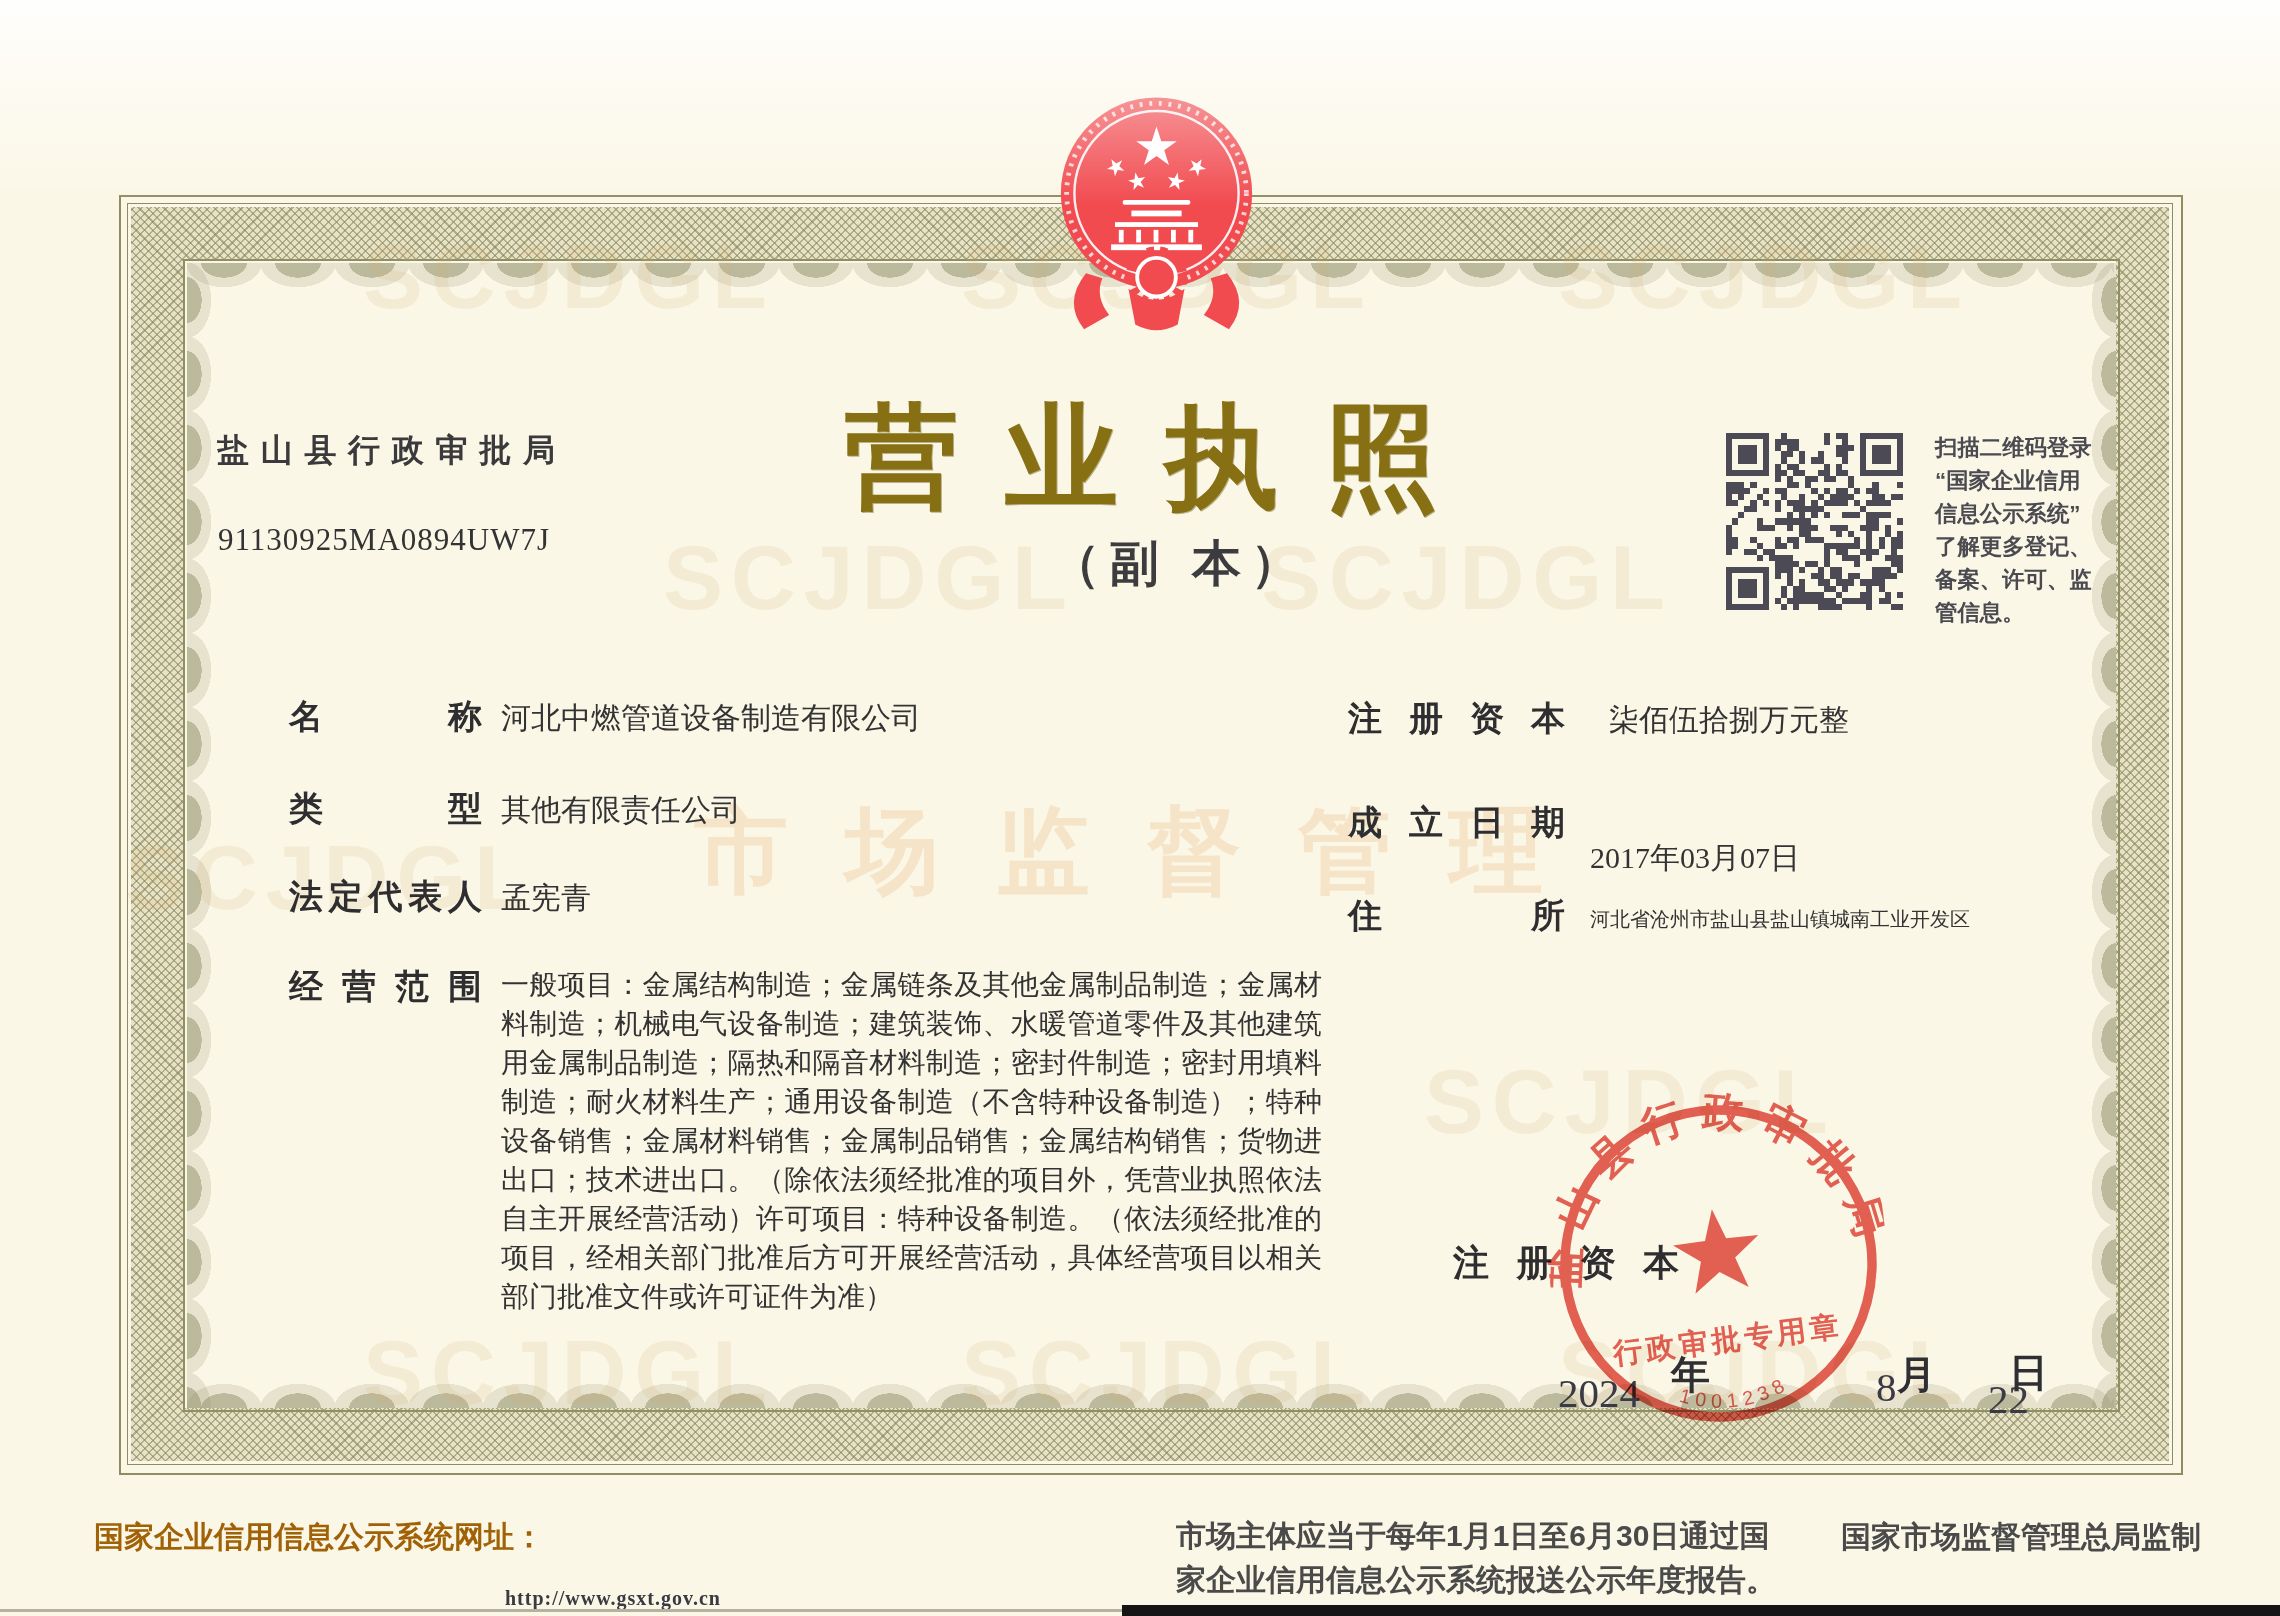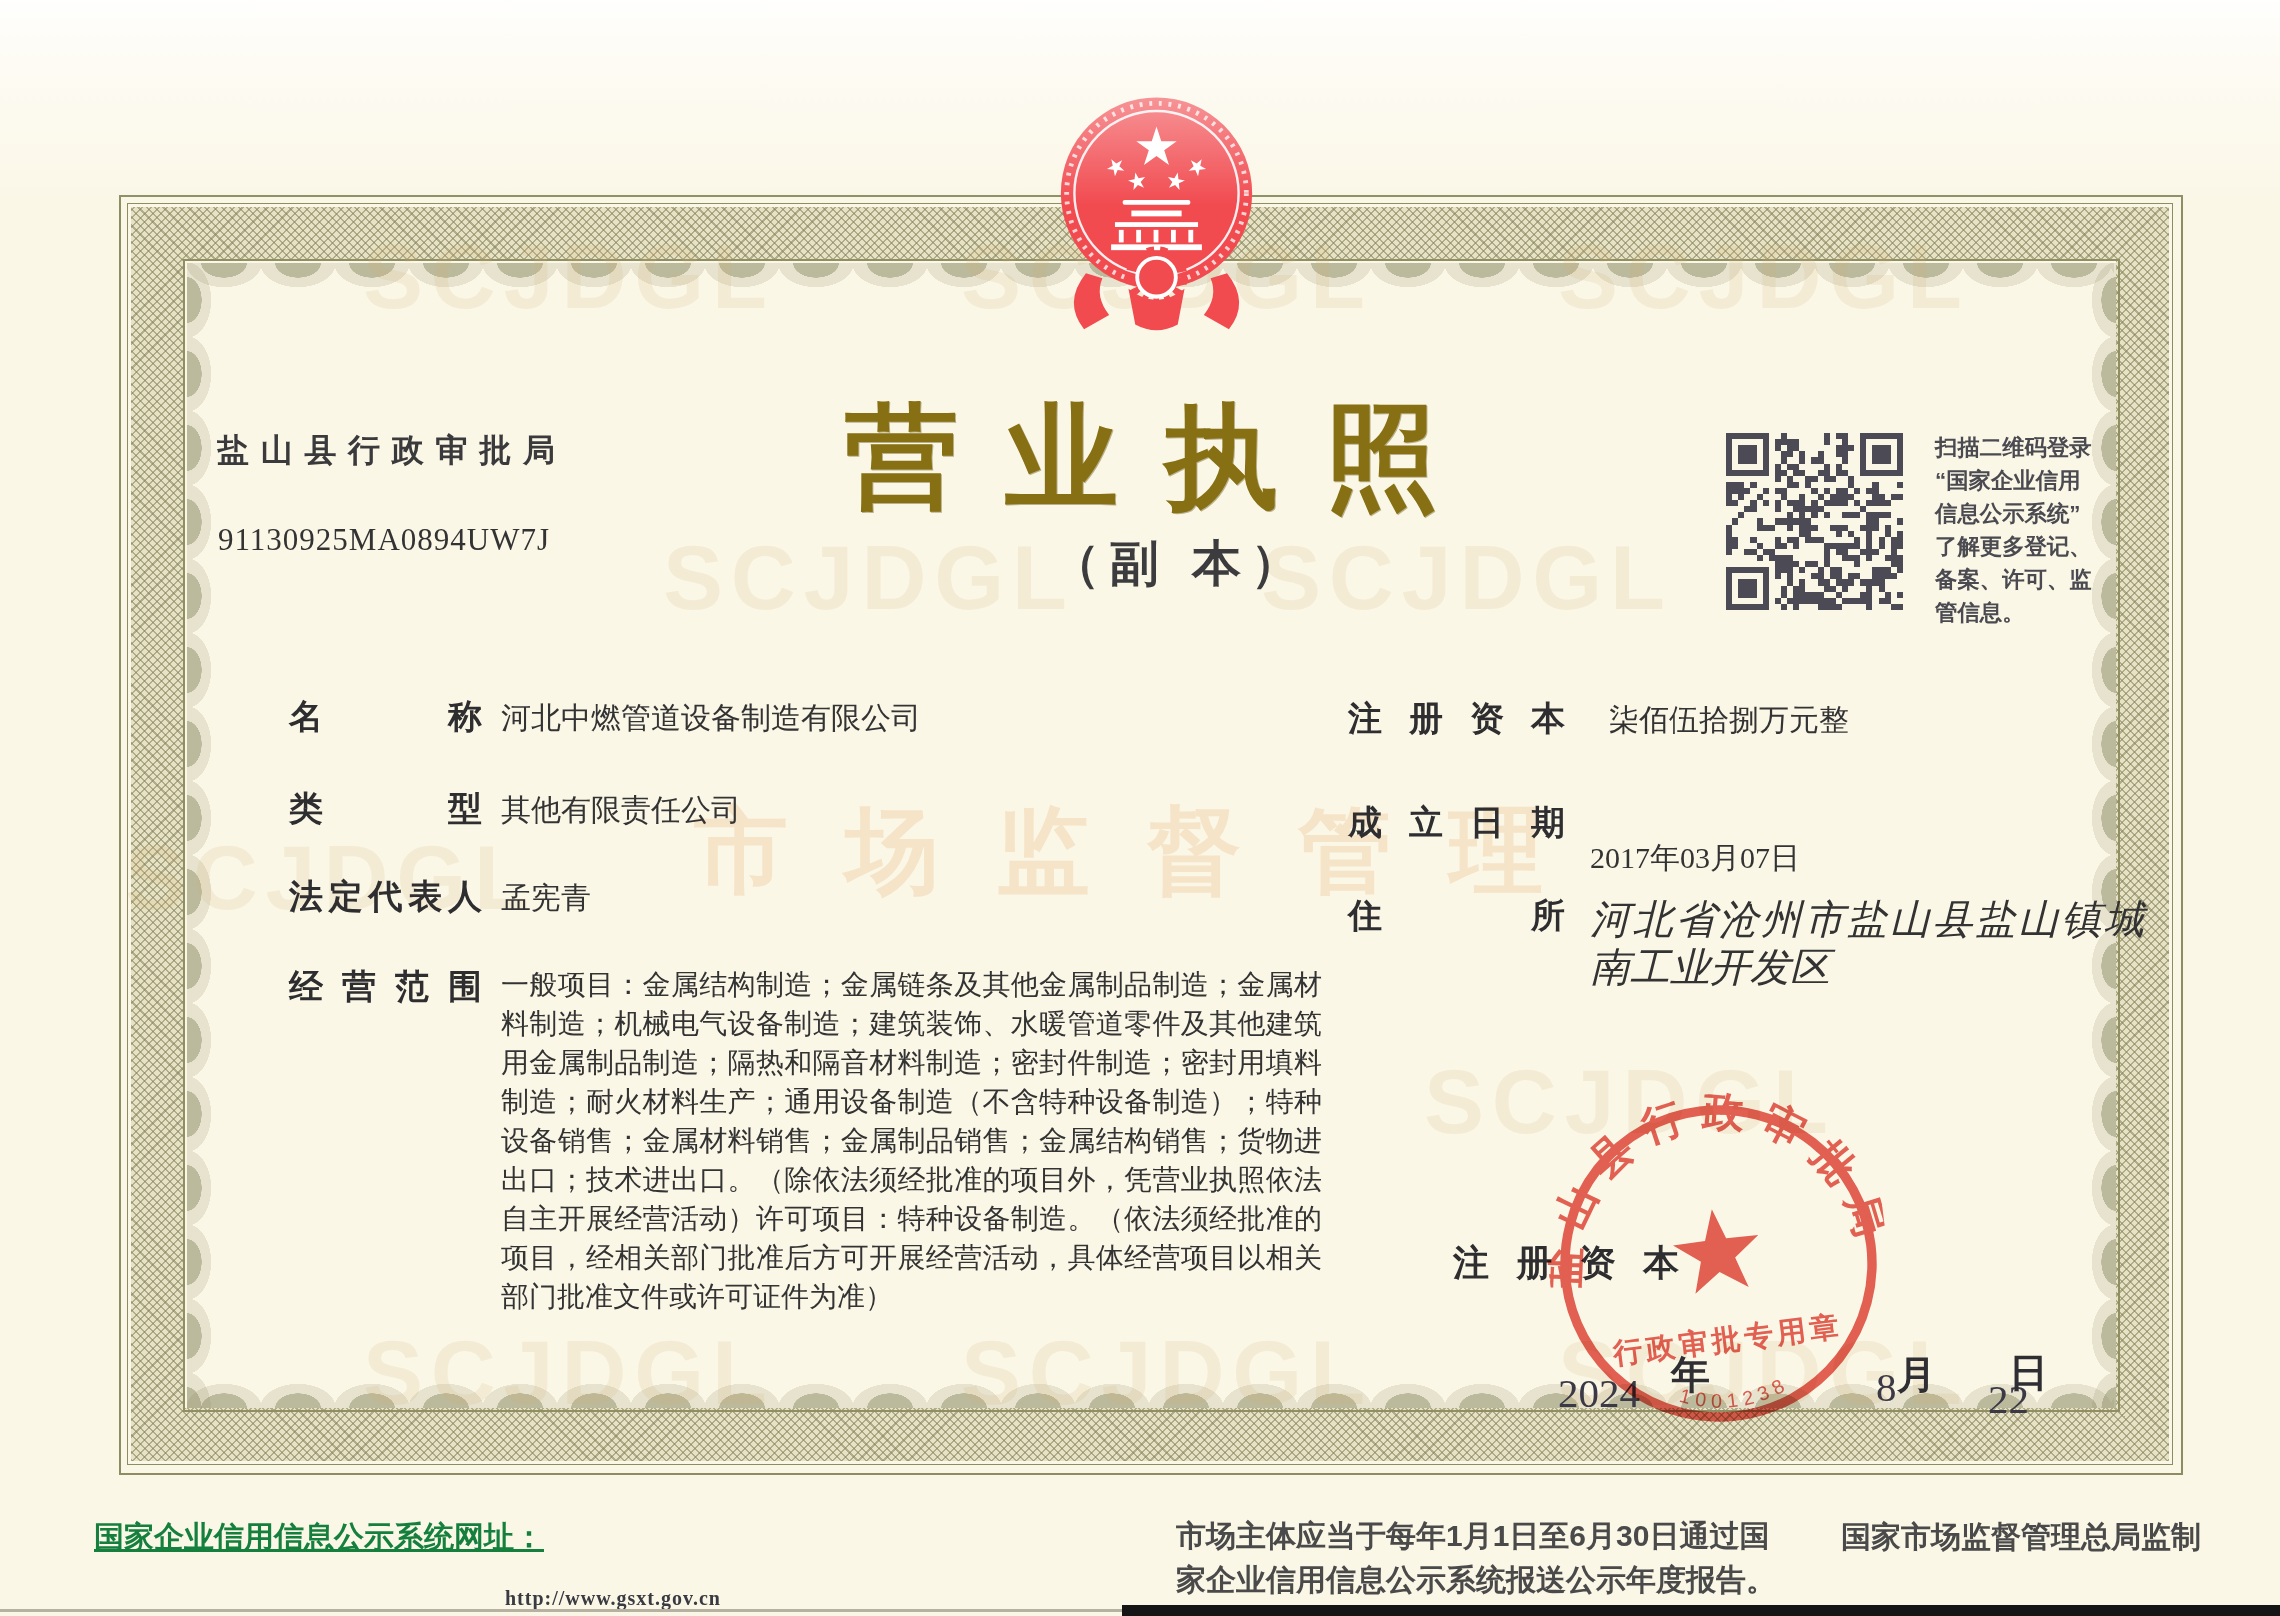--- a/index.html
+++ b/index.html
@@ -53,35 +53,35 @@
   
   .qr{left:1726px;top:425px;width:177px;height:193px;}
   .qr-caption{left:1935px;top:431px;width:224px;font-size:22.4px;line-height:33px;color:#4a4a50;font-weight:bold;}
 
   
   .f-label{font-size:34px;font-weight:bold;color:#2e2e30;width:193px;text-align:justify;text-align-last:justify;}
   .f-label-r{font-size:34px;font-weight:bold;color:#2e2e30;width:217px;text-align:justify;text-align-last:justify;}
   .f-value{font-size:30px;color:#333;white-space:nowrap;}
   .scope-text{left:501px;top:965px;width:821px;font-size:28px;line-height:39px;color:#333;
     text-align:justify;white-space:normal;}
-  .addr-text{left:1590px;top:895px;width:554px;font-size:40px;line-height:48px;color:#333;text-align:justify;font-style:italic;}
+  .addr-text{left:1590px;top:895px;width:554px;font-size:20px;line-height:48px;color:#333;text-align:justify;}
 
   .reg-auth{left:1453px;top:1239px;width:226px;font-size:36px;font-weight:bold;color:#2e2e30;
     text-align:justify;text-align-last:justify;}
 
   
   .d-num{font-size:41px;color:#3a3945;font-family:"Liberation Serif",serif;}
   .d-unit{font-size:39px;font-weight:bold;color:#2f2f33;}
 
   
   .seal{left:1549px;top:1094px;width:339px;height:339px;transform:rotate(-7deg);
         opacity:.87;mix-blend-mode:multiply;}
 
   
-  .ft-left{left:94px;top:1517px;font-size:30px;color:#15803d;font-weight:bold;white-space:nowrap;text-decoration:underline;}
+  .ft-left{left:94px;top:1517px;font-size:30px;color:#a16207;font-weight:bold;white-space:nowrap;}
   .ft-url{left:505px;top:1553px;font-size:20px;font-weight:600;color:#3a3a42;letter-spacing:1px;white-space:nowrap;}
   .ft-mid{left:1176px;top:1514px;width:749px;font-size:30px;line-height:44px;color:#4a4a4a;font-weight:bold;}
   .ft-right{left:1841px;top:1517px;font-size:30px;color:#4a4a4a;font-weight:bold;white-space:nowrap;}
 </style>
 </head>
 <body>
 
 <div id="canvas">
 
   <div class="abs frame1"></div>

